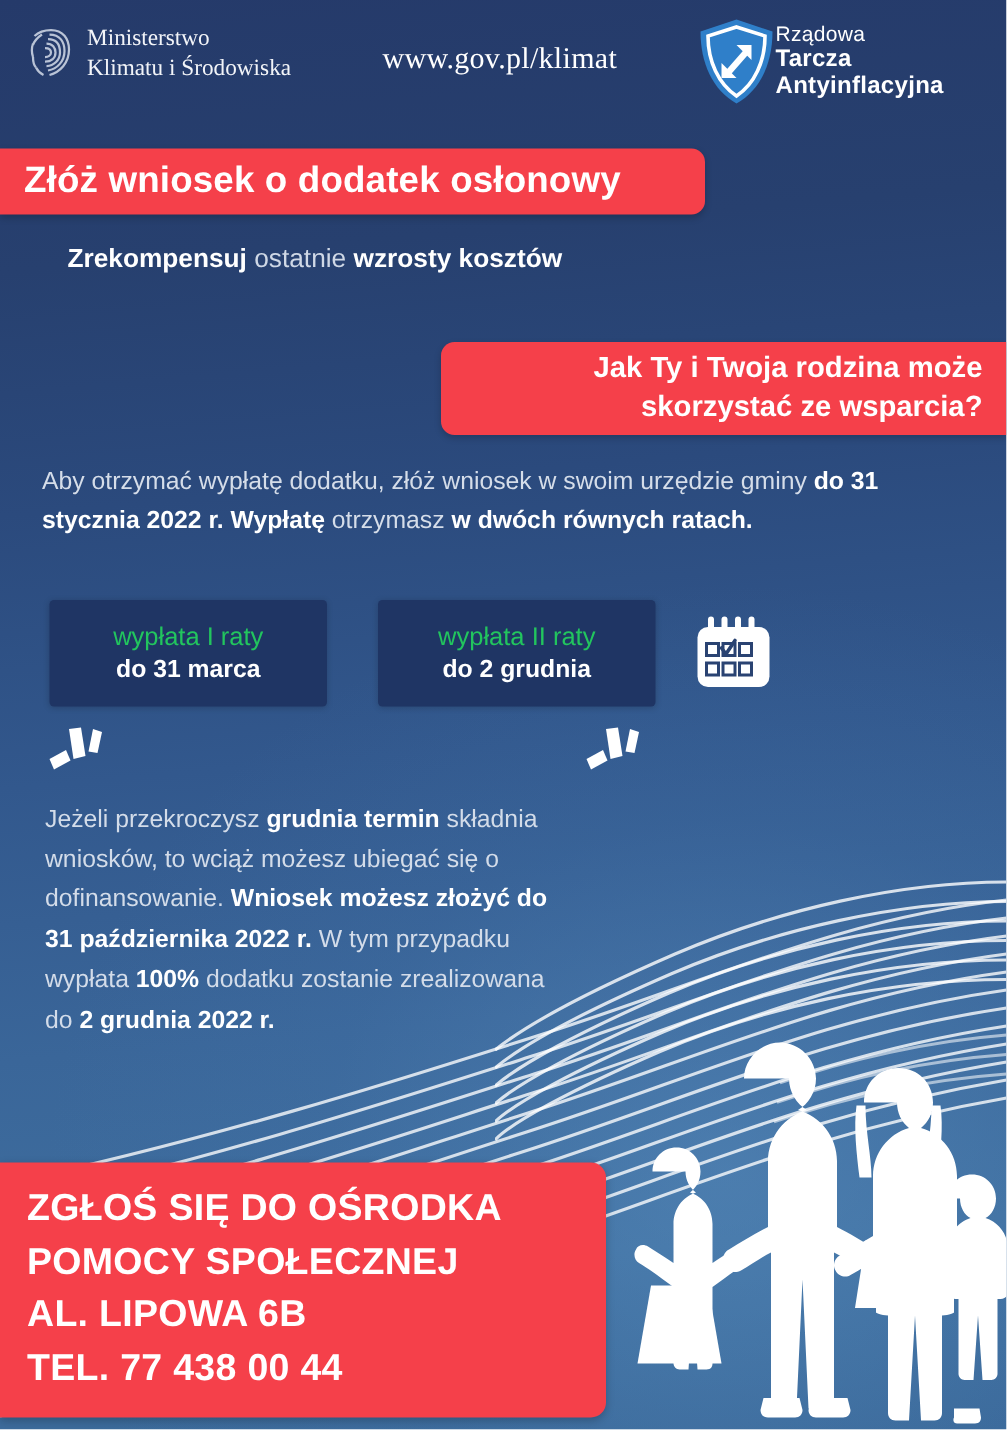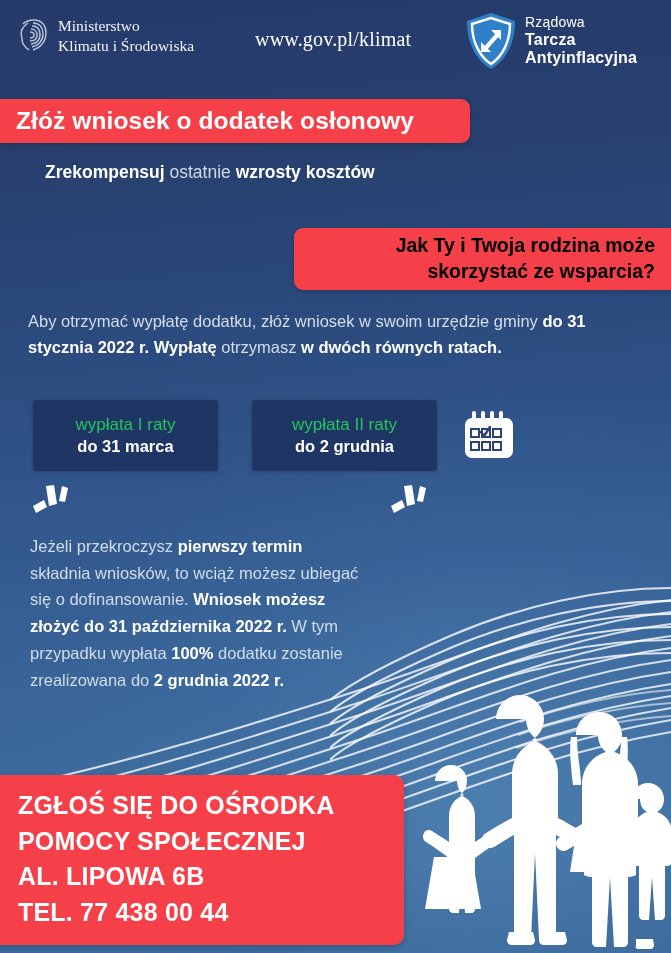--- a/index.html
+++ b/index.html
@@ -66,21 +66,20 @@
     font-size: 20px;
     color: #ffffff;
     letter-spacing: 0.2px;
     white-space: nowrap;
   }
   .tarcza {
     position: absolute;
     left: 465px; top: 12px;
     display: flex;
     align-items: center;
-    gap: 8px;
   }
   .tarcza-shield { width: 52px; height: 58px; flex: 0 0 auto; }
   .tarcza-text { color: #ffffff; line-height: 1.12; }
   .tarcza-l1 { font-size: 14px; font-weight: 400; letter-spacing: .2px; }
   .tarcza-l2 { font-size: 16px; font-weight: 700; letter-spacing: .2px; }
   .tarcza-l3 { font-size: 16px; font-weight: 700; letter-spacing: .2px; }
 
   
   .banner-1 {
     position: absolute;
@@ -125,21 +124,21 @@
     border-top-left-radius: 9px;
     border-bottom-left-radius: 9px;
     display: flex; flex-direction: column;
     align-items: flex-end; justify-content: center;
     padding-right: 16px;
     box-sizing: border-box;
     box-shadow: 0 2px 5px rgba(0,0,0,0.20);
     z-index: 5;
   }
   .banner-2 span {
-    color: #000000;
+    color: #ffffff;
     font-size: 19.5px;
     font-weight: 700;
     line-height: 1.32;
     white-space: nowrap;
   }
 
   
   .para-main {
     position: absolute;
     left: 28px; top: 308px;
@@ -419,21 +418,21 @@
   </svg>
   <svg class="burst burst-2" width="44" height="40" viewBox="0 0 44 40">
     <g fill="#ffffff">
       <path d="M1,22 L12,16 L15,23 L4,29 Z"></path>
       <path d="M14,2 L22,1 L25,20 L17,22 Z"></path>
       <path d="M30,2 L36,4 L33,18 L27,17 Z"></path>
     </g>
   </svg>
 
   <div class="col-left">
-    <span>Jeżeli przekroczysz </span><b>pierwszy termin</b><span> składnia wniosków, to wciąż możesz ubiegać się o dofinansowanie. </span><b>Wniosek możesz złożyć do 31 października 2022 r.</b><span> W tym przypadku wypłata </span><b>100%</b><span> dodatku zostanie zrealizowana do </span><b>2 grudnia 2022 r.</b>
+    <span>Jeżeli przekroczysz </span><b>grudnia termin</b><span> składnia wniosków, to wciąż możesz ubiegać się o dofinansowanie. </span><b>Wniosek możesz złożyć do 31 października 2022 r.</b><span> W tym przypadku wypłata </span><b>100%</b><span> dodatku zostanie zrealizowana do </span><b>2 grudnia 2022 r.</b>
   </div>
 
 
   <div class="contact">
     <div>ZGŁOŚ SIĘ DO OŚRODKA</div>
     <div>POMOCY SPOŁECZNEJ</div>
     <div>AL. LIPOWA 6B</div>
     <div>TEL. 77 438 00 44</div>
   </div>
 

